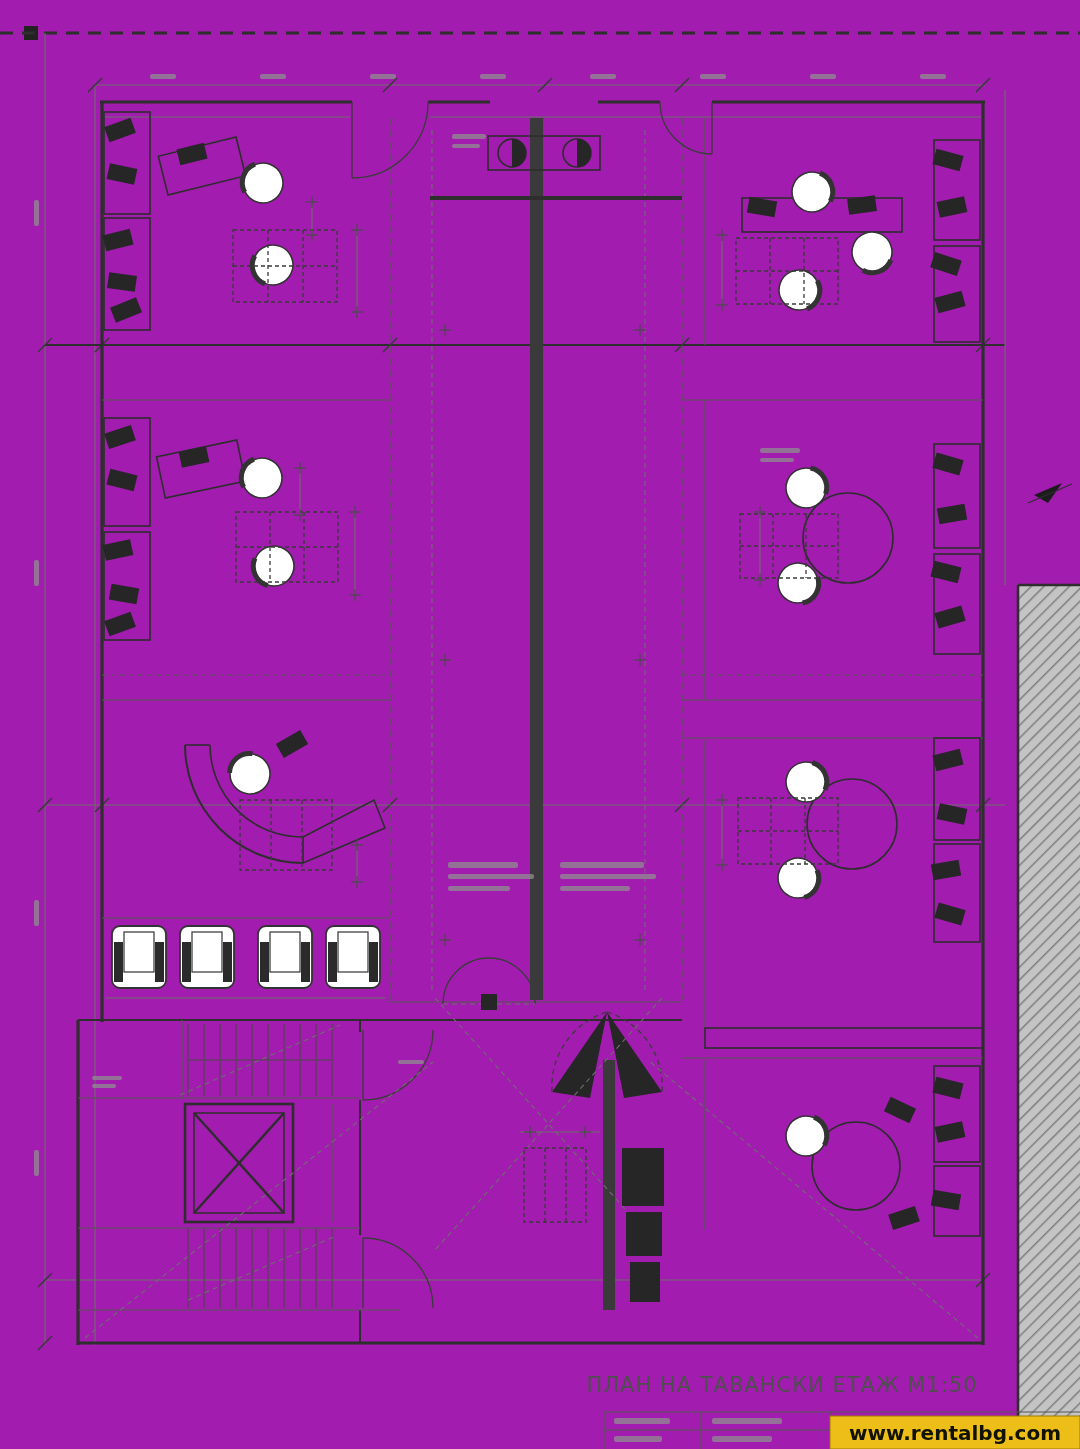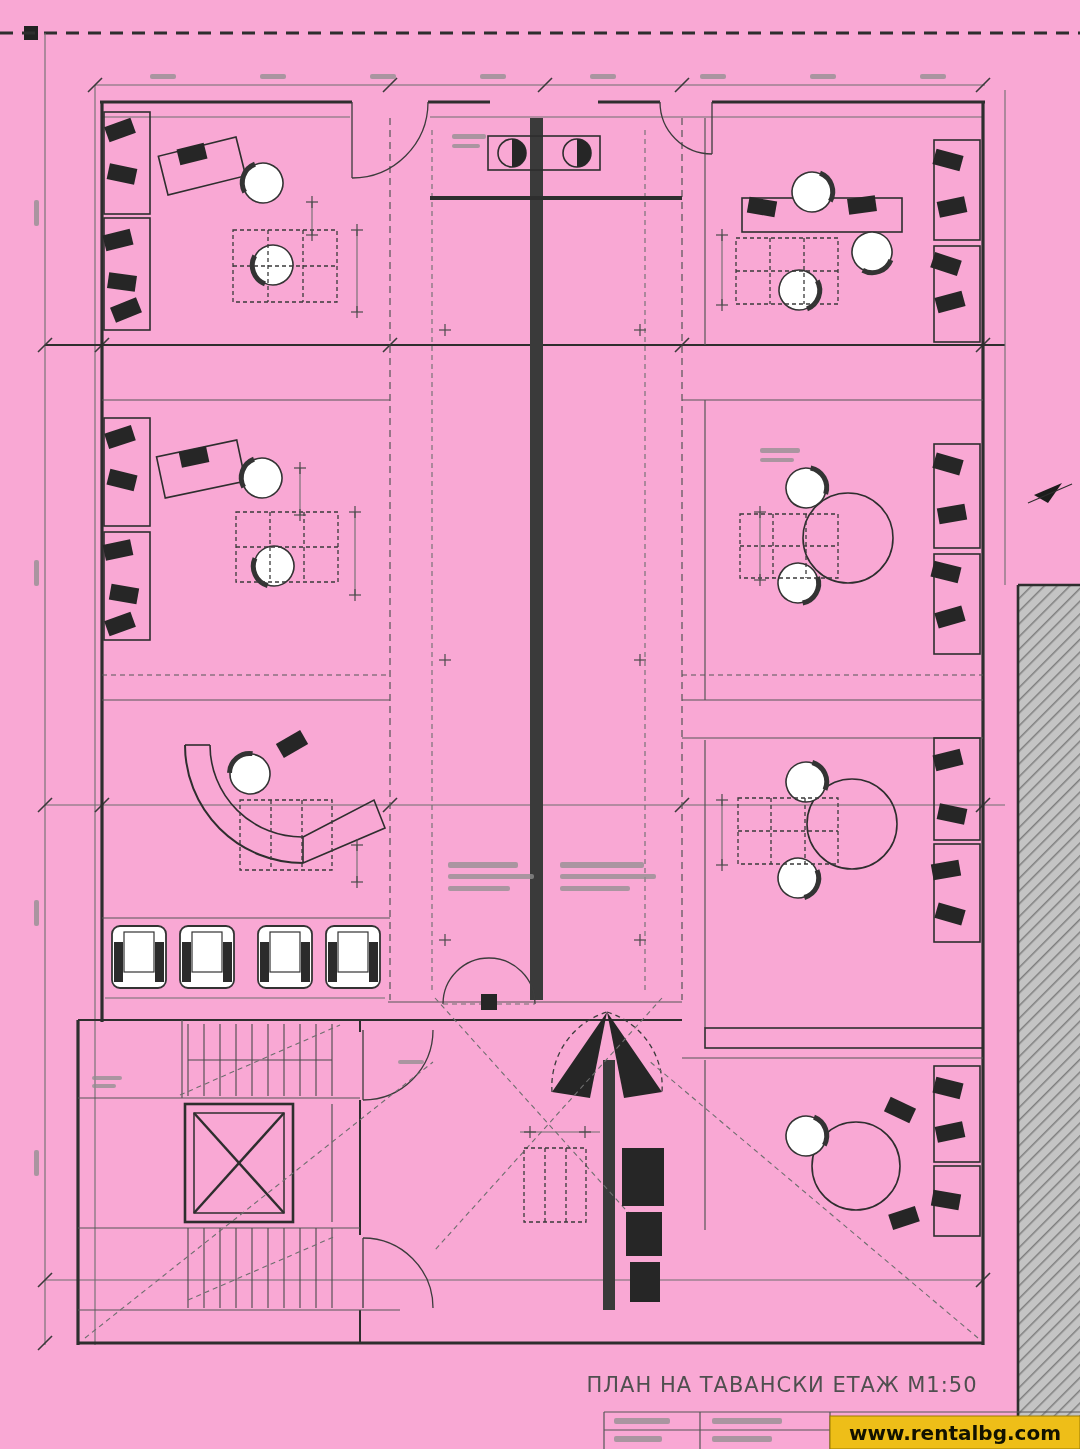--- a/index.html
+++ b/index.html
@@ -1,17 +1,17 @@
 <!DOCTYPE html>
 <html><head>
 <meta charset="utf-8">
 <style>
   html,body{margin:0;padding:0;background:#ffffff;}
   body{font-family:"DejaVu Sans", sans-serif;}
-  .page{position:relative;width:1080px;height:1449px;background:#f9a8d4;overflow:hidden;}
+  .page{position:relative;width:1080px;height:1449px;background:#a21caf;overflow:hidden;}
   svg{display:block;}
   
   .s{stroke:#2e2e2e;fill:none;}
   .thin{stroke-width:1.2;}
   .med{stroke-width:2;}
   .thick{stroke-width:3.2;}
   .w16{stroke-width:1.6;}
   .dim{stroke:#6e6e6e;stroke-width:1.1;fill:none;}
   .part{stroke:#565656;stroke-width:1.2;fill:none;}
   .dash{stroke-dasharray:13 9;}

